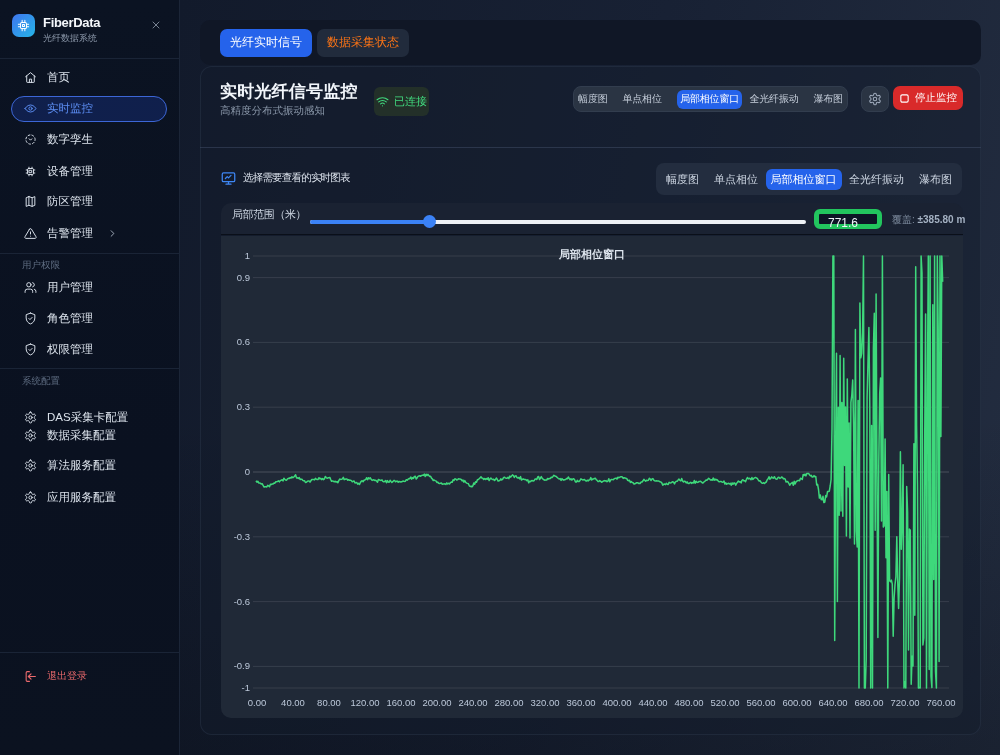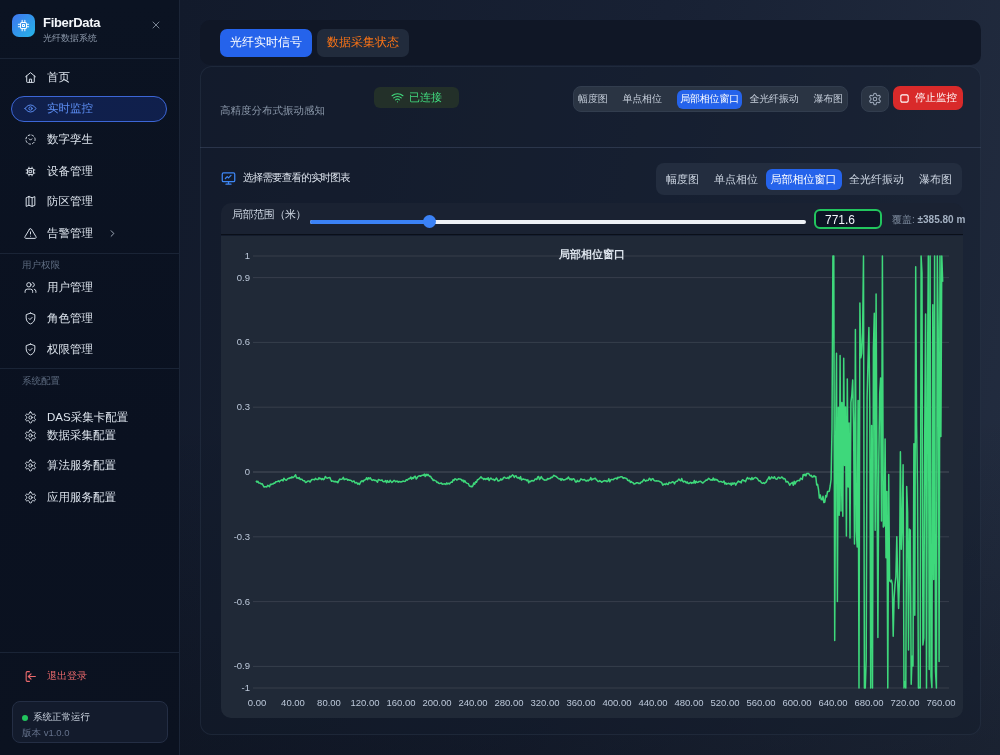--- a/index.html
+++ b/index.html
@@ -25,21 +25,21 @@
 #verbox .l1{position:absolute;left:20px;top:9px;font-size:9.5px;color:#ccd4e0}
 #verbox .l2{position:absolute;left:9px;top:25px;font-size:9.5px;color:#64718a}
 
 #main{position:absolute;left:180px;top:0;width:820px;height:755px;background:linear-gradient(180deg,rgba(0,0,0,0) 55%,rgba(4,7,13,.30) 100%),linear-gradient(102deg,#121a2b 0%,#182134 50%,#232d40 100%)}
 #card{position:absolute;left:20px;top:66px;width:781px;height:669px;border-radius:12px;background:rgba(20,28,44,.45);border:1px solid rgba(56,68,92,.30)}
 #tabbar{position:absolute;left:20px;top:20px;width:781px;height:45px;border-radius:10px;background:#101726;display:flex;align-items:center;padding-left:20px}
 .ttab{height:28px;border-radius:7px;display:flex;align-items:center;justify-content:center;font-size:12px;padding:0 10px;white-space:nowrap}
 .ttab.on{background:#2563eb;color:#fff}
 .ttab.off{background:#212b3c;color:#f97316;margin-left:5px}
 #title{position:absolute;left:40px;top:80px;font-size:17px;font-weight:700;color:#f2f6fb;letter-spacing:.2px;white-space:nowrap}
-#conn{position:absolute;left:194px;top:87px;height:21px;border-radius:6px;background:#233029;display:flex;align-items:center;padding:0 17px;color:#41db7f;font-size:11px;white-space:nowrap}
+#conn{position:absolute;left:194px;top:87px;height:29px;border-radius:6px;background:#233029;display:flex;align-items:center;padding:0 2px;color:#41db7f;font-size:11px;white-space:nowrap}
 #conn svg{margin-right:5px}
 #subtitle{position:absolute;left:40px;top:104px;font-size:10.5px;color:#8a97a9;white-space:nowrap}
 #btng{position:absolute;left:393px;top:86px;width:275px;height:26px;border-radius:8px;background:#2a3443;border:1px solid #323d4e;display:flex;align-items:center;justify-content:center;font-size:10px;color:#c6cfdb;white-space:nowrap}
 #btng span{padding:0 7.5px;letter-spacing:-.2px}
 #btng .act{background:#2563eb;color:#fff;border-radius:6px;height:19px;display:flex;align-items:center;font-size:10px;padding:0 3px;margin-left:8px;letter-spacing:-.2px}
 #gearb{position:absolute;left:681px;top:86px;width:28px;height:26px;border-radius:8px;background:#2a3443;border:1px solid #323d4e;display:flex;align-items:center;justify-content:center;color:#9fabbc}
 #stopb{position:absolute;left:713px;top:86px;width:70px;height:24px;border-radius:7px;background:#d92a2a;display:flex;align-items:center;justify-content:center;color:#fff;font-size:10.5px;white-space:nowrap}
 #stopb svg{margin-right:5px}
 #stats{position:absolute;left:40px;top:122px;display:flex;align-items:center;font-size:11.5px;color:#8694a6;white-space:nowrap}
 #stats b{font-family:"Liberation Mono",monospace;font-weight:700;font-size:11px;margin-left:4px}
@@ -49,21 +49,21 @@
 #pick{position:absolute;left:41px;top:171px;display:flex;color:#dce3ed;font-size:10.5px;letter-spacing:-.8px;white-space:nowrap}
 #pick svg{margin-right:7px;color:#3e87f5}
 #tabs2{position:absolute;left:476px;top:163px;width:306px;height:32px;border-radius:8px;background:#232d3f;display:flex;align-items:center;justify-content:center;font-size:11px;color:#ccd5e1;white-space:nowrap}
 #tabs2 span{padding:0 7.5px}
 #tabs2 .act{background:#2563eb;color:#fff;border-radius:6px;height:21px;display:flex;align-items:center;font-size:11px;padding:0 5px}
 #slpanel{position:absolute;left:41px;top:203px;width:742px;height:32px;background:#1a2232;border-radius:10px 10px 0 0;border-bottom:1px solid #0a0f19}
 #slpanel .lab{position:absolute;left:11px;top:4px;font-size:11px;letter-spacing:-.4px;color:#c9d2de;white-space:nowrap}
 #sltrack{position:absolute;left:89px;top:16.5px;width:496px;height:4px;border-radius:2px;background:#eef1f6}
 #slfill{position:absolute;left:0;top:0;width:120px;height:4px;border-radius:2px;background:#3b82f6}
 #slthumb{position:absolute;left:113px;top:-4.5px;width:13px;height:13px;border-radius:7px;background:#3b82f6}
-#slinput{position:absolute;left:593px;top:6px;width:68px;height:20px;border-radius:6px;background:#0d1525;border:2px solid #22c55e;color:#f0f4f9;font-size:12px;line-height:18px;padding-left:9px}
+#slinput{position:absolute;left:593px;top:6px;width:68px;height:20px;border-radius:6px;background:#0d1525;border:5px solid #22c55e;color:#f0f4f9;font-size:12px;line-height:18px;padding-left:9px}
 #slcov{position:absolute;left:671px;top:10px;font-size:10px;color:#7e8c9f;white-space:nowrap}
 #slcov b{color:#a4b1c2;font-weight:700}
 #chart{position:absolute;left:41px;top:236px;width:742px;height:482px;background:#202937;border-radius:0 0 10px 10px}
 #ctitle{position:absolute;left:0;top:11px;width:742px;text-align:center;font-size:11px;font-weight:700;color:#dfe6ef}
 </style></head>
 <body>
 <div id="sb">
   <div class="logo">
       <svg width="13" height="13" viewBox="0 0 24 24" fill="none" stroke="#fff" stroke-width="1.9" stroke-linecap="round" stroke-linejoin="round">
         <rect x="6.5" y="6.5" width="11" height="11" rx="2.5"></rect>
@@ -138,32 +138,28 @@
   <div class="nav" style="top:482px;height:31px"><svg width="13" height="13" viewBox="0 0 24 24" fill="none" stroke="currentColor" stroke-width="1.8" stroke-linecap="round" stroke-linejoin="round">
         <path d="M12.22 2h-.44a2 2 0 0 0-2 2v.18a2 2 0 0 1-1 1.73l-.43.25a2 2 0 0 1-2 0l-.15-.08a2 2 0 0 0-2.73.73l-.22.38a2 2 0 0 0 .73 2.73l.15.1a2 2 0 0 1 1 1.72v.51a2 2 0 0 1-1 1.74l-.15.09a2 2 0 0 0-.73 2.73l.22.38a2 2 0 0 0 2.73.73l.15-.08a2 2 0 0 1 2 0l.43.25a2 2 0 0 1 1 1.73V20a2 2 0 0 0 2 2h.44a2 2 0 0 0 2-2v-.18a2 2 0 0 1 1-1.73l.43-.25a2 2 0 0 1 2 0l.15.08a2 2 0 0 0 2.73-.73l.22-.39a2 2 0 0 0-.73-2.73l-.15-.08a2 2 0 0 1-1-1.74v-.5a2 2 0 0 1 1-1.74l.15-.09a2 2 0 0 0 .73-2.73l-.22-.38a2 2 0 0 0-2.73-.73l-.15.08a2 2 0 0 1-2 0l-.43-.25a2 2 0 0 1-1-1.73V4a2 2 0 0 0-2-2z"></path>
         <circle cx="12" cy="12" r="3"></circle>
       </svg>应用服务配置</div>
   <div class="sdiv" style="top:652px"></div>
   <div id="logout"><svg width="13" height="13" viewBox="0 0 24 24" fill="none" stroke="currentColor" stroke-width="2" stroke-linecap="round" stroke-linejoin="round">
         <path d="M10 3H6a2 2 0 0 0-2 2v14a2 2 0 0 0 2 2h4"></path>
         <path d="m13 7-5 5 5 5"></path>
         <path d="M8 12h13"></path>
       </svg>退出登录</div>
-  <div id="verbox">
-      <div class="dot"></div>
-      <div class="l1">系统正常运行</div>
-      <div class="l2">版本 v1.0.0</div>
-    </div>
 </div>
 <div id="main">
   <div id="card"></div>
   <div id="tabbar">
       <div class="ttab on">光纤实时信号</div>
       <div class="ttab off">数据采集状态</div>
     </div>
+  <div id="title">实时光纤信号监控</div>
   <div id="conn"><svg width="13" height="13" viewBox="0 0 24 24" fill="none" stroke="currentColor" stroke-width="2" stroke-linecap="round" stroke-linejoin="round">
         <path d="M12 20h.01"></path>
         <path d="M8.5 16.4a5 5 0 0 1 7 0"></path>
         <path d="M5 12.9a10 10 0 0 1 14 0"></path>
         <path d="M2 8.8a15 15 0 0 1 20 0"></path>
       </svg>已连接</div>
   <div id="subtitle">高精度分布式振动感知</div>
   <div id="btng">
       <span>幅度图</span>
       <span>单点相位</span>

